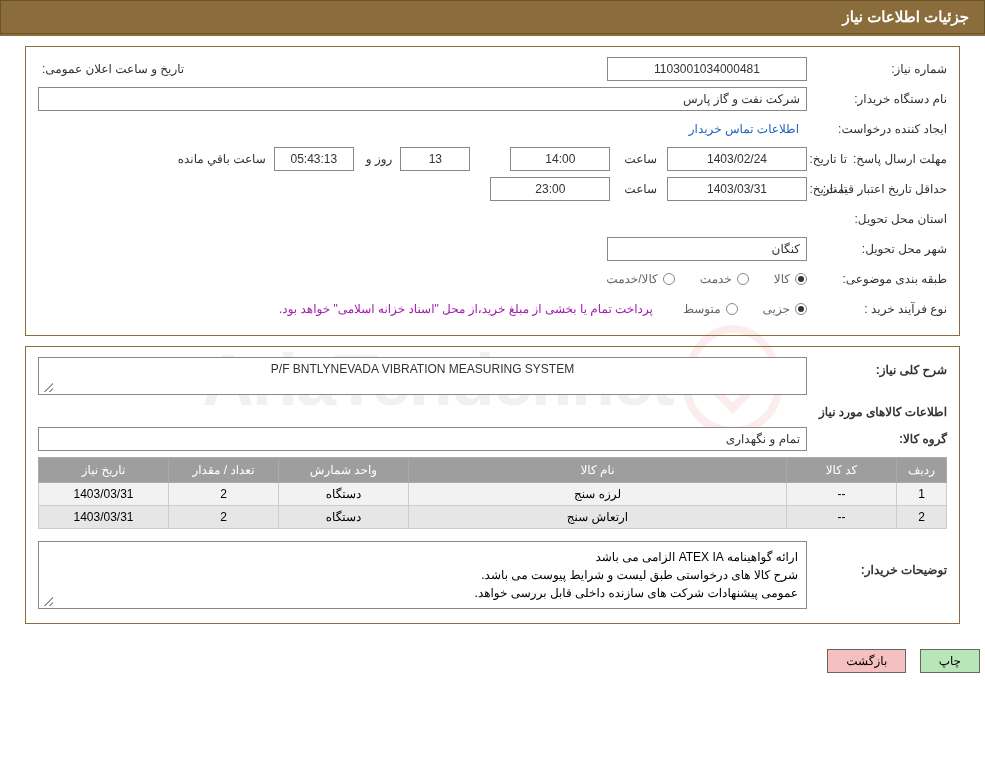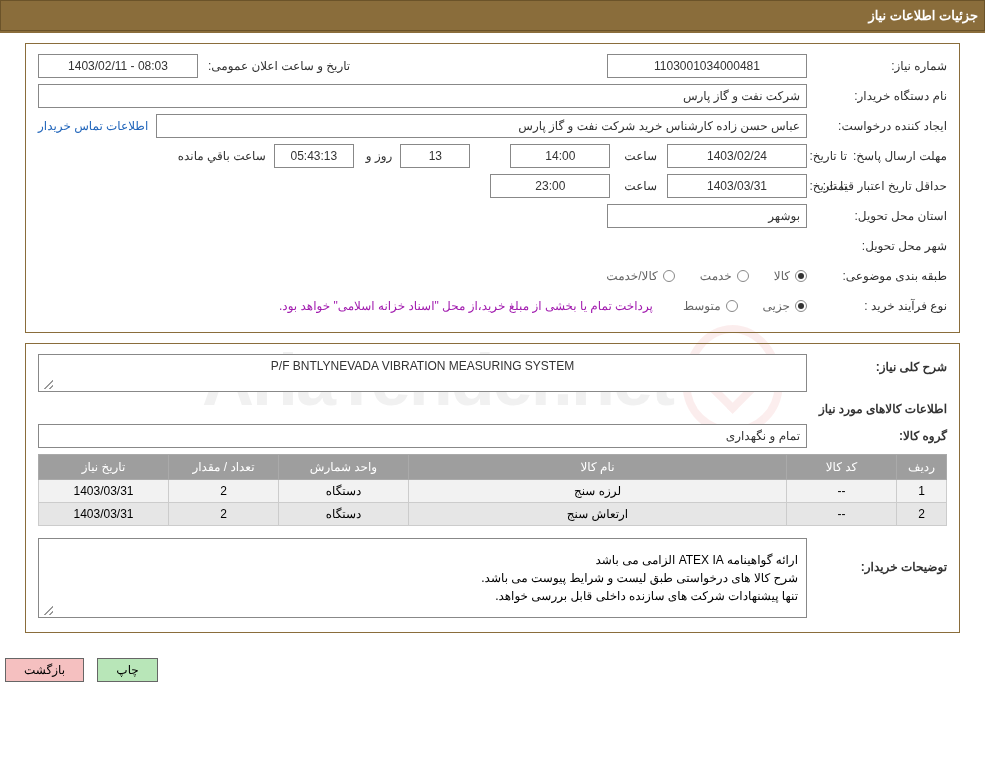--- a/index.html
+++ b/index.html
@@ -48,22 +48,22 @@
       width: 30px;
       height: 30px;
       border: 8px solid #d82c2c;
       border-left: none;
       border-bottom: none;
       transform: translateX(-50%) rotate(135deg);
     }
     .header-bar {
       background: #8a6d3b;
       color: #fff;
-      padding: 7px 6px;
-      font-size: 13px;
+      padding: 7px 15px;
+      font-size: 15px;
       font-weight: bold;
       border: 1px solid #6b5329;
       position: relative;
       z-index: 1;
     }
     .underline {
       height: 2px;
       background: #8a6d3b;
       margin-bottom: 10px;
     }
@@ -156,28 +156,28 @@
     table.data-table td {
       border: 1px solid #ccc;
       padding: 4px;
       text-align: center;
       background: #f2f2f2;
       font-size: 12px;
     }
     table.data-table tr:nth-child(even) td { background: #e6e6e6; }
     .textarea-box {
       border: 1px solid #888;
-      padding: 12px 8px;
+      padding: 6px 8px;
       min-height: 60px;
       position: relative;
       background: #fff;
       line-height: 18px;
     }
     .btn-row {
-      text-align: left;
+      text-align: right;
       margin-top: 25px;
       position: relative;
       z-index: 1;
     }
     .btn {
       display: inline-block;
       border: 1px solid #666;
       padding: 4px 18px;
       margin: 0 5px;
       cursor: pointer;
@@ -199,31 +199,29 @@
 </div>
 <div class="underline"></div>
 
 <div class="panel">
 
   <div class="row">
     <div class="label" style="width:140px">شماره نیاز:</div>
     <div class="field field-ltr" style="width:200px">1103001034000481</div>
     <div style="flex:1"></div>
     <div class="label">تاریخ و ساعت اعلان عمومی:</div>
-    <div class="field field-ltr" style="width:160px;margin-right:6px">1403/02/11 - 08:03</div>
   </div>
 
   <div class="row">
     <div class="label" style="width:140px">نام دستگاه خریدار:</div>
     <div class="field" style="flex:1">شرکت نفت و گاز پارس</div>
   </div>
 
   <div class="row">
     <div class="label" style="width:140px">ایجاد کننده درخواست:</div>
-    <div class="field" style="flex:1">عباس حسن زاده کارشناس خرید شرکت نفت و گاز پارس</div>
     <div class="link-text" style="margin-right:8px">اطلاعات تماس خریدار</div>
   </div>
 
   <div class="row">
     <div class="label" style="width:100px">مهلت ارسال پاسخ:</div>
     <div class="label" style="width:40px">تا تاریخ:</div>
     <div class="field field-ltr" style="width:140px">1403/02/24</div>
     <div class="label" style="margin:0 10px">ساعت</div>
     <div class="field field-ltr" style="width:100px">14:00</div>
     <div style="width:40px"></div>
@@ -236,25 +234,25 @@
   <div class="row">
     <div class="label" style="width:140px">حداقل تاریخ اعتبار قیمت:</div>
     <div class="label" style="width:40px;margin-right:-40px">تا تاریخ:</div>
     <div class="field field-ltr" style="width:140px">1403/03/31</div>
     <div class="label" style="margin:0 10px">ساعت</div>
     <div class="field field-ltr" style="width:120px">23:00</div>
   </div>
 
   <div class="row">
     <div class="label" style="width:140px">استان محل تحویل:</div>
-    <div class="field" style="width:200px">بوشهر</div>
   </div>
 
   <div class="row">
     <div class="label" style="width:140px">شهر محل تحویل:</div>
+    <div class="field" style="width:200px">کنگان</div>
   </div>
 
   <div class="row">
     <div class="label" style="width:140px">طبقه بندی موضوعی:</div>
     <div class="radio-group">
       <span class="radio checked"></span>
       <span class="rlabel">کالا</span>
       <span class="radio"></span>
       <span class="rlabel">خدمت</span>
       <span class="radio"></span>
@@ -321,21 +319,21 @@
         <td>1403/03/31</td>
       </tr>
     </tbody>
   </table>
 
   <div class="row" style="align-items:flex-start;margin-top:12px">
     <div class="label label-strong" style="width:140px;padding-top:22px">توضیحات خریدار:</div>
     <div class="textarea-box" style="flex:1">
       <div>ارائه گواهینامه ATEX IA الزامی می باشد</div>
       <div>شرح کالا های درخواستی طبق لیست و شرایط پیوست می باشد.</div>
-      <div>تنها پیشنهادات شرکت های سازنده داخلی قابل بررسی خواهد.</div>
+      <div>عمومی پیشنهادات شرکت های سازنده داخلی قابل بررسی خواهد.</div>
       <div class="resize-grip"></div>
     </div>
   </div>
 
 </div>
 
 <div class="btn-row">
   <span class="btn btn-print">چاپ</span>
   <span class="btn btn-back">بازگشت</span>
 </div>

